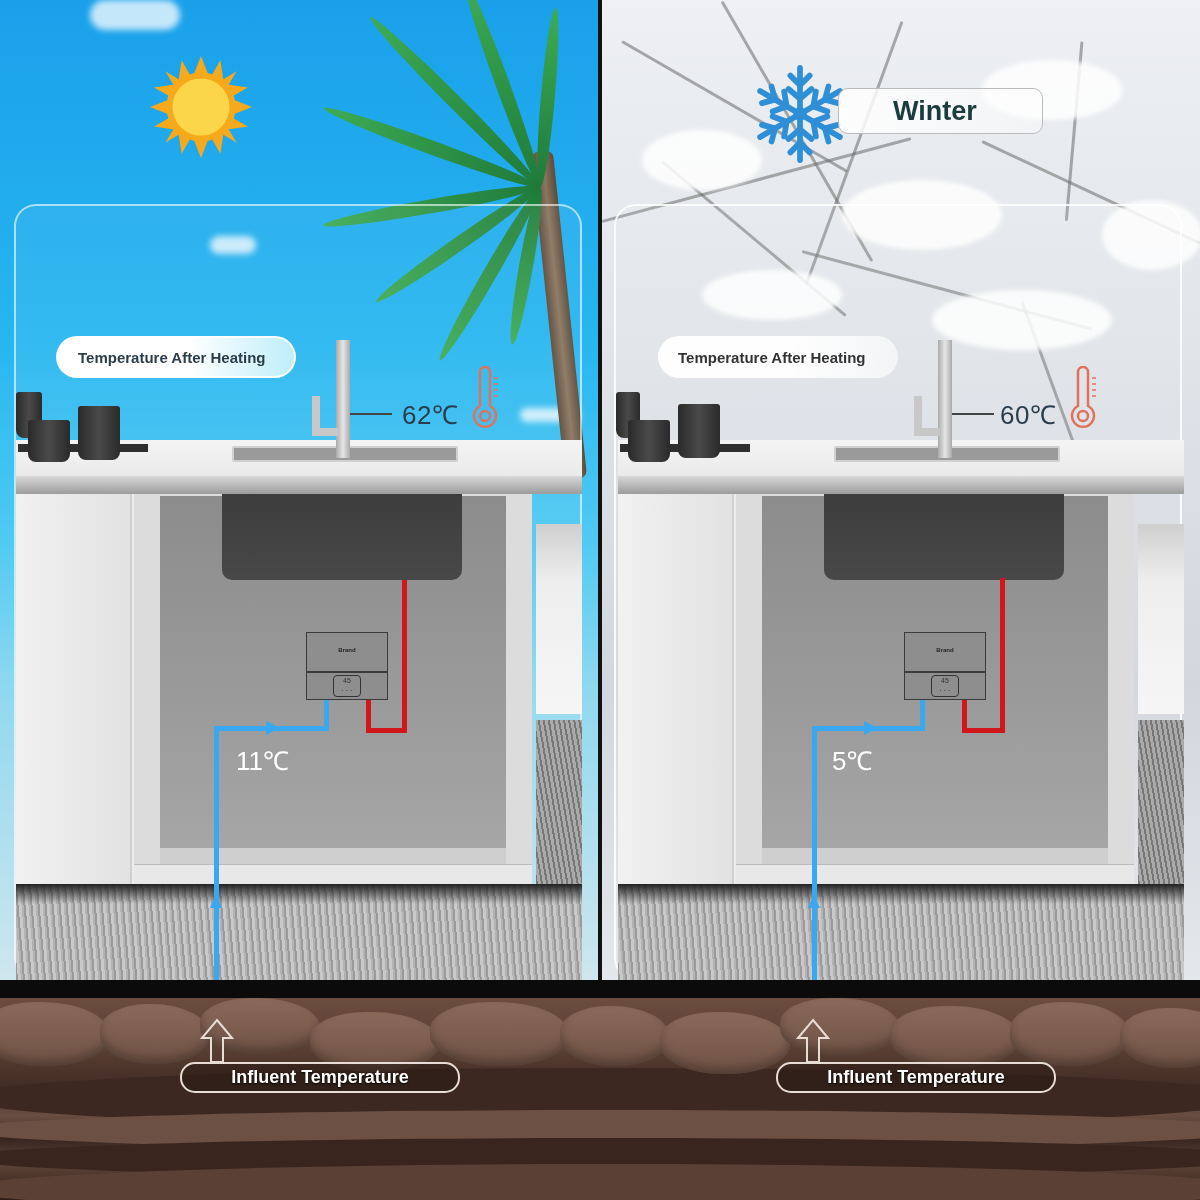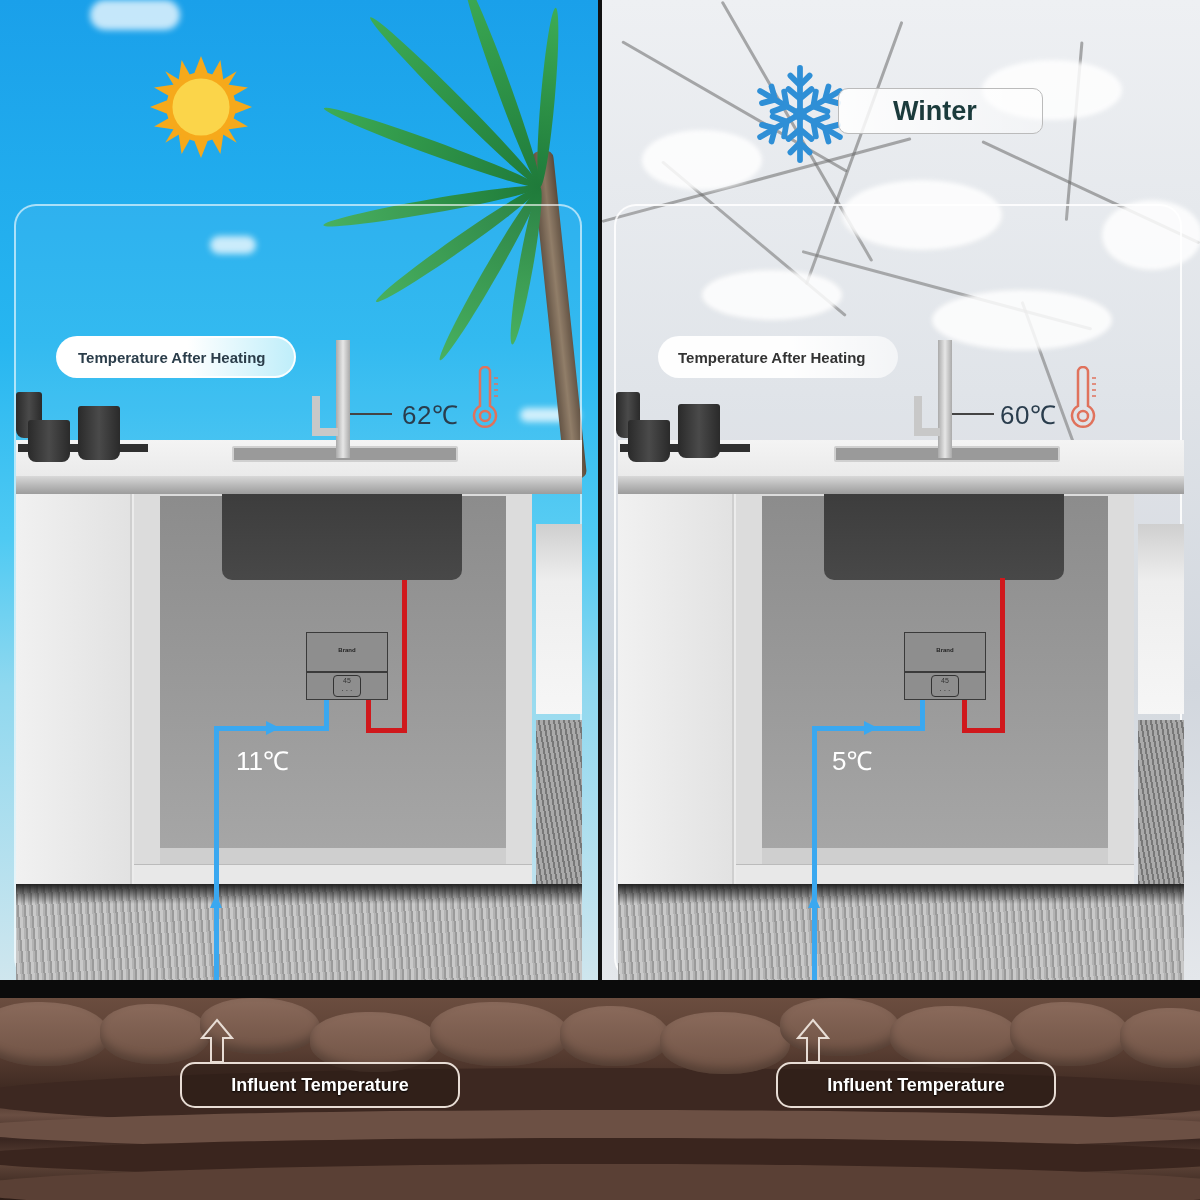--- a/index.html
+++ b/index.html
@@ -50,21 +50,21 @@
   .heater .display{position:absolute;left:26px;top:42px;width:28px;height:22px;border:1.5px solid #333;border-radius:4px;box-sizing:border-box;font-size:7px;color:#333;text-align:center;line-height:10px;}
   .pipe{position:absolute;}
   .pipe.blue{background:#3aa8f0;}
   .pipe.red{background:#d0181c;}
   .in-temp{position:absolute;top:742px;font-size:26px;color:#fff;}
   .arrow-head{position:absolute;width:0;height:0;border-top:7px solid transparent;border-bottom:7px solid transparent;border-left:14px solid #3aa8f0;}
   .arrow-up{position:absolute;width:0;height:0;border-left:6px solid transparent;border-right:6px solid transparent;border-bottom:14px solid #3aa8f0;}
   .ground{position:absolute;left:0;top:998px;width:1200px;height:202px;background:linear-gradient(180deg,#6b4d3f 0%,#5a3f33 25%,#3f2a22 45%,#6a4e42 58%,#3a2620 70%,#5e4438 82%,#2c1c16 100%);overflow:hidden;}
   .rock{position:absolute;border-radius:45% 55% 50% 50%;background:linear-gradient(180deg,#8a6a5b,#6f5244);box-shadow:inset 0 -6px 10px rgba(0,0,0,.25);}
   .layer{position:absolute;left:-40px;width:1300px;border-radius:50%;}
-  .influent-pill{position:absolute;top:1062px;height:46px;border:2px solid #e8ddd5;border-radius:15px;background:rgba(40,25,20,.55);color:#fff;font-weight:bold;font-size:18px;display:flex;align-items:center;justify-content:center;box-sizing:border-box;text-shadow:0 1px 2px #000;}
+  .influent-pill{position:absolute;top:1062px;height:31px;border:2px solid #e8ddd5;border-radius:15px;background:rgba(40,25,20,.55);color:#fff;font-weight:bold;font-size:18px;display:flex;align-items:center;justify-content:center;box-sizing:border-box;text-shadow:0 1px 2px #000;}
   .hollow-arrow{position:absolute;top:1018px;width:34px;height:44px;}
   .black-band{position:absolute;left:0;top:980px;width:1200px;height:20px;background:#0b0b0b;}
 </style>
 </head>
 <body>
 
 <div class="panel summer">
   <div class="cloud" style="left:90px;top:0;width:90px;height:30px;"></div>
   <div class="cloud" style="left:210px;top:236px;width:46px;height:18px;"></div>
   <div class="cloud" style="left:520px;top:408px;width:60px;height:14px;"></div>

